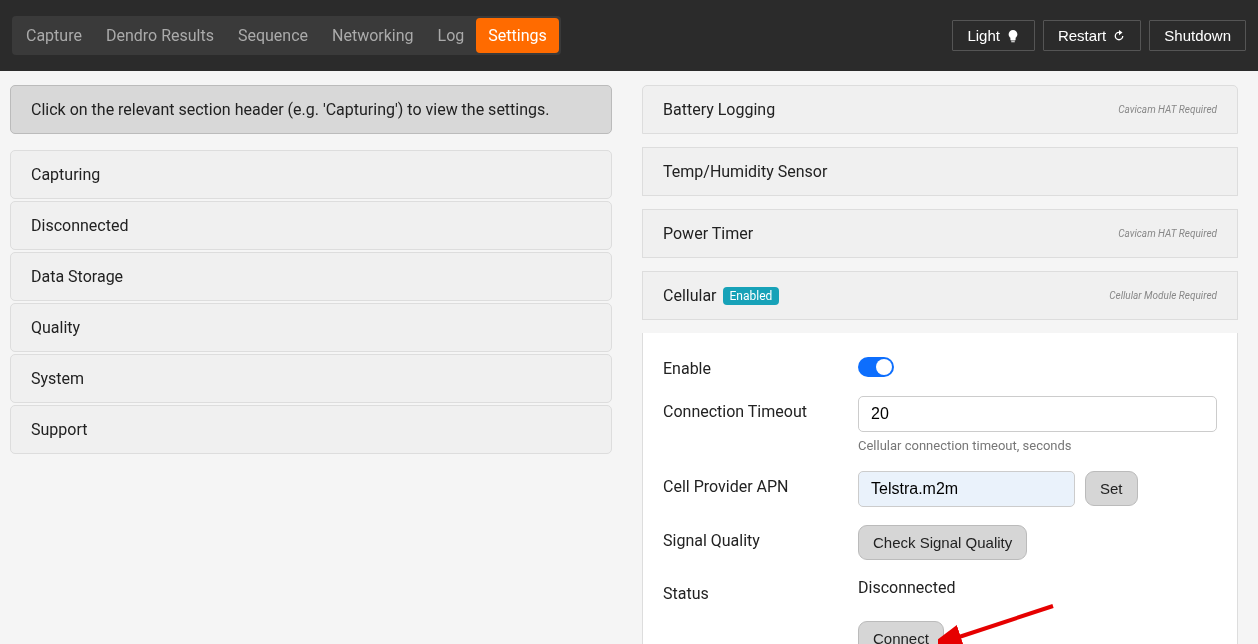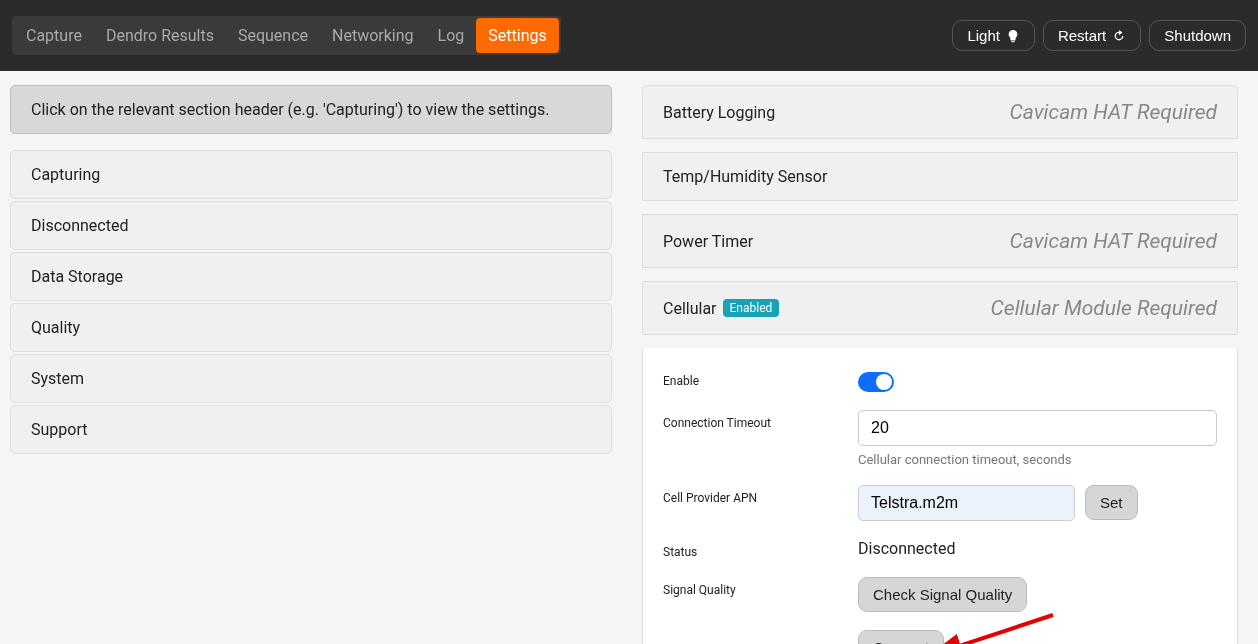--- a/index.html
+++ b/index.html
@@ -43,21 +43,21 @@
     }
     .nav-right {
       display: flex;
       gap: 8px;
     }
     .nav-btn {
       background: #2b2b2b;
       border: 1px solid #555;
       color: #fff;
       padding: 6px 14px;
-      border-radius: 10px;
+      border-radius: 1px;
       cursor: pointer;
       font-size: 15px;
       display: inline-flex;
       align-items: center;
       gap: 6px;
     }
     .nav-btn svg {
       width: 14px;
       height: 14px;
       fill: #fff;
@@ -122,21 +122,21 @@
     .panel-header.middle {
       border-radius: 0;
     }
     .panel-header.open {
       border-bottom-left-radius: 0;
       border-bottom-right-radius: 0;
     }
     .panel-note {
       font-style: italic;
       color: #888;
-      font-size: 21px;
+      font-size: 10px;
     }
     .badge {
       background: #17a2b8;
       color: #fff;
       font-size: 12px;
       padding: 2px 7px;
       border-radius: 4px;
       margin-left: 6px;
       font-style: normal;
       vertical-align: middle;
@@ -148,21 +148,21 @@
       border-radius: 0 0 5px 5px;
       padding: 20px;
     }
     .form-row {
       display: flex;
       align-items: flex-start;
       margin-bottom: 18px;
     }
     .form-label {
       width: 195px;
-      font-size: 12px;
+      font-size: 16px;
       color: #222;
       padding-top: 6px;
     }
     .form-control {
       flex: 1;
     }
     .toggle {
       width: 36px;
       height: 20px;
       background: #0d6efd;
@@ -312,30 +312,30 @@
           <div class="form-label">Cell Provider APN</div>
           <div class="form-control">
             <div class="input-group">
               <input type="text" class="text-input highlight" value="Telstra.m2m" style="">
               <button class="btn">Set</button>
             </div>
           </div>
         </div>
 
         <div class="form-row">
+          <div class="form-label">Signal Quality</div>
+          <div class="form-control">
+            <button class="btn">Check Signal Quality</button>
+          </div>
+        </div>
+
+        <div class="form-row">
           <div class="form-label">Status</div>
           <div class="form-control">
             <span class="status-text">Disconnected</span>
-          </div>
-        </div>
-
-        <div class="form-row">
-          <div class="form-label">Signal Quality</div>
-          <div class="form-control">
-            <button class="btn">Check Signal Quality</button>
           </div>
         </div>
 
         <div class="form-row" style="margin-bottom:0;">
           <div class="form-label"></div>
           <div class="form-control" style="position:relative;">
             <button class="btn">Connect</button>
             <svg class="arrow-annotation" style="left:80px; top:-20px;" width="120" height="50" viewBox="0 0 120 50">
               <defs>
                 <marker id="ah" markerWidth="10" markerHeight="10" refX="2" refY="3" orient="auto">

